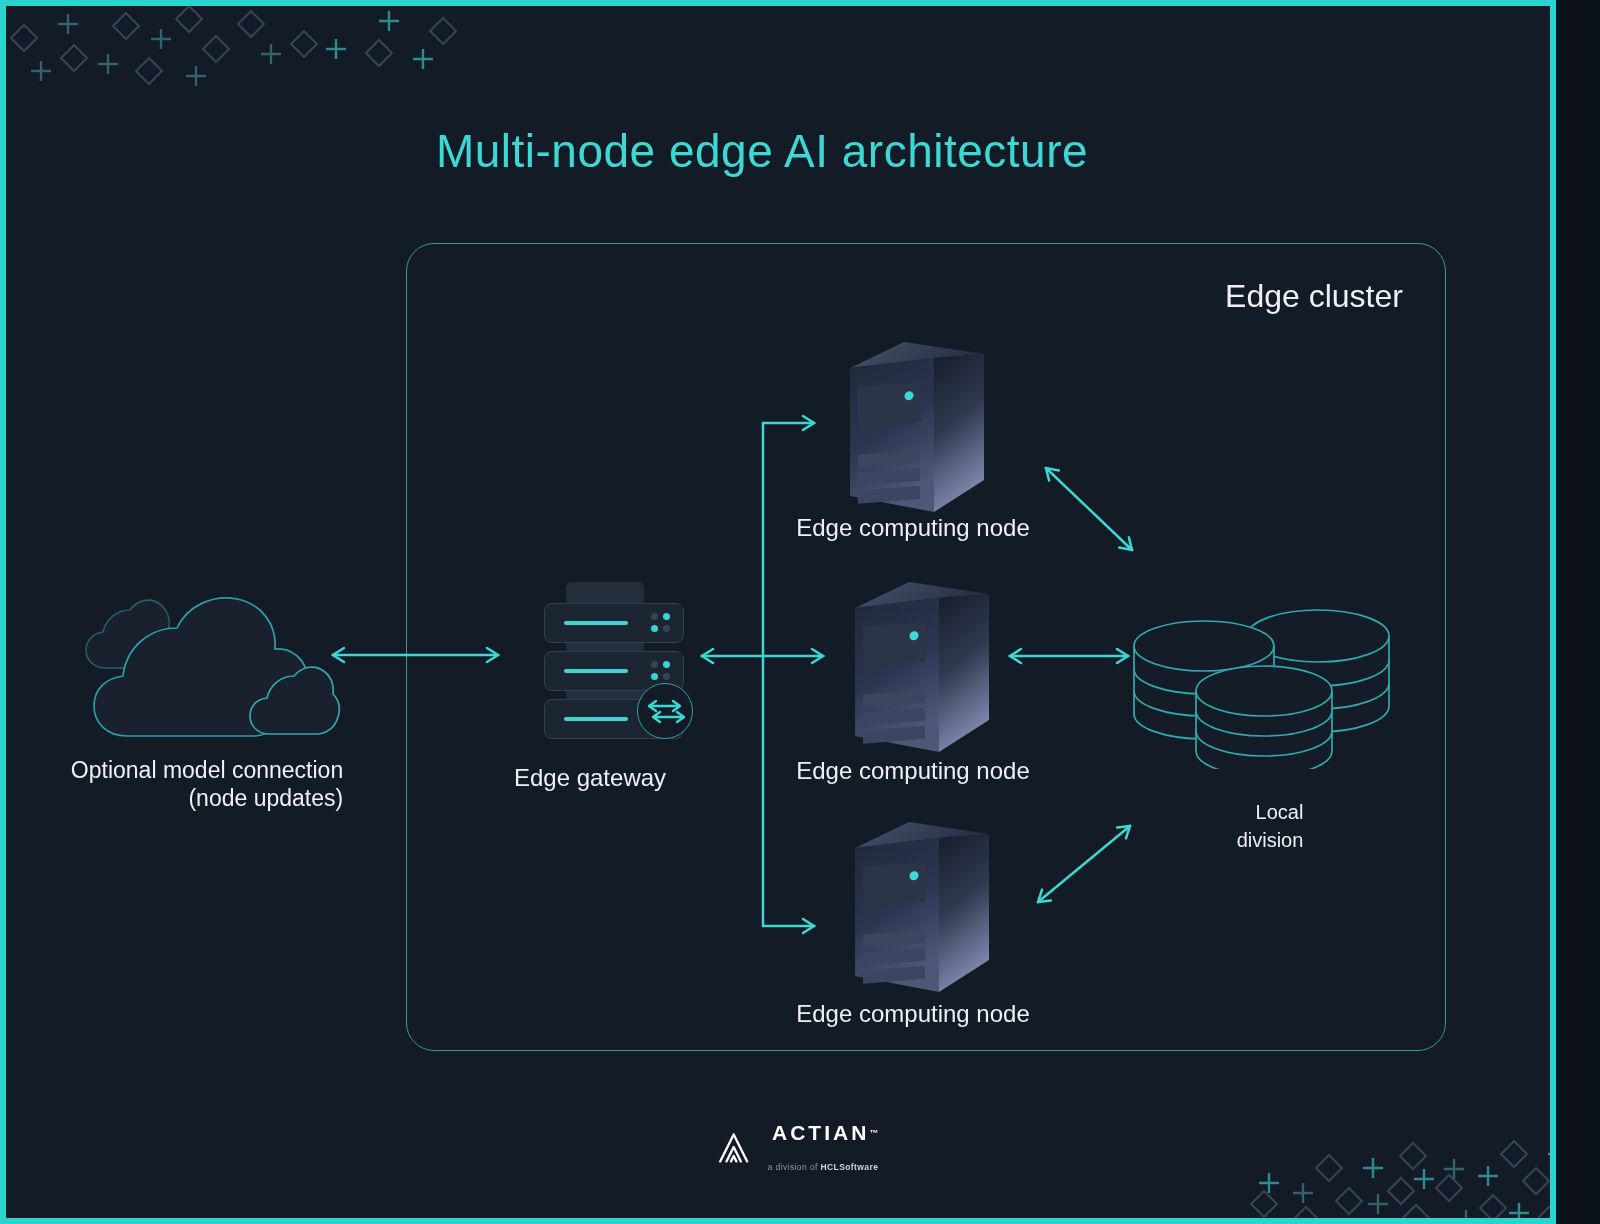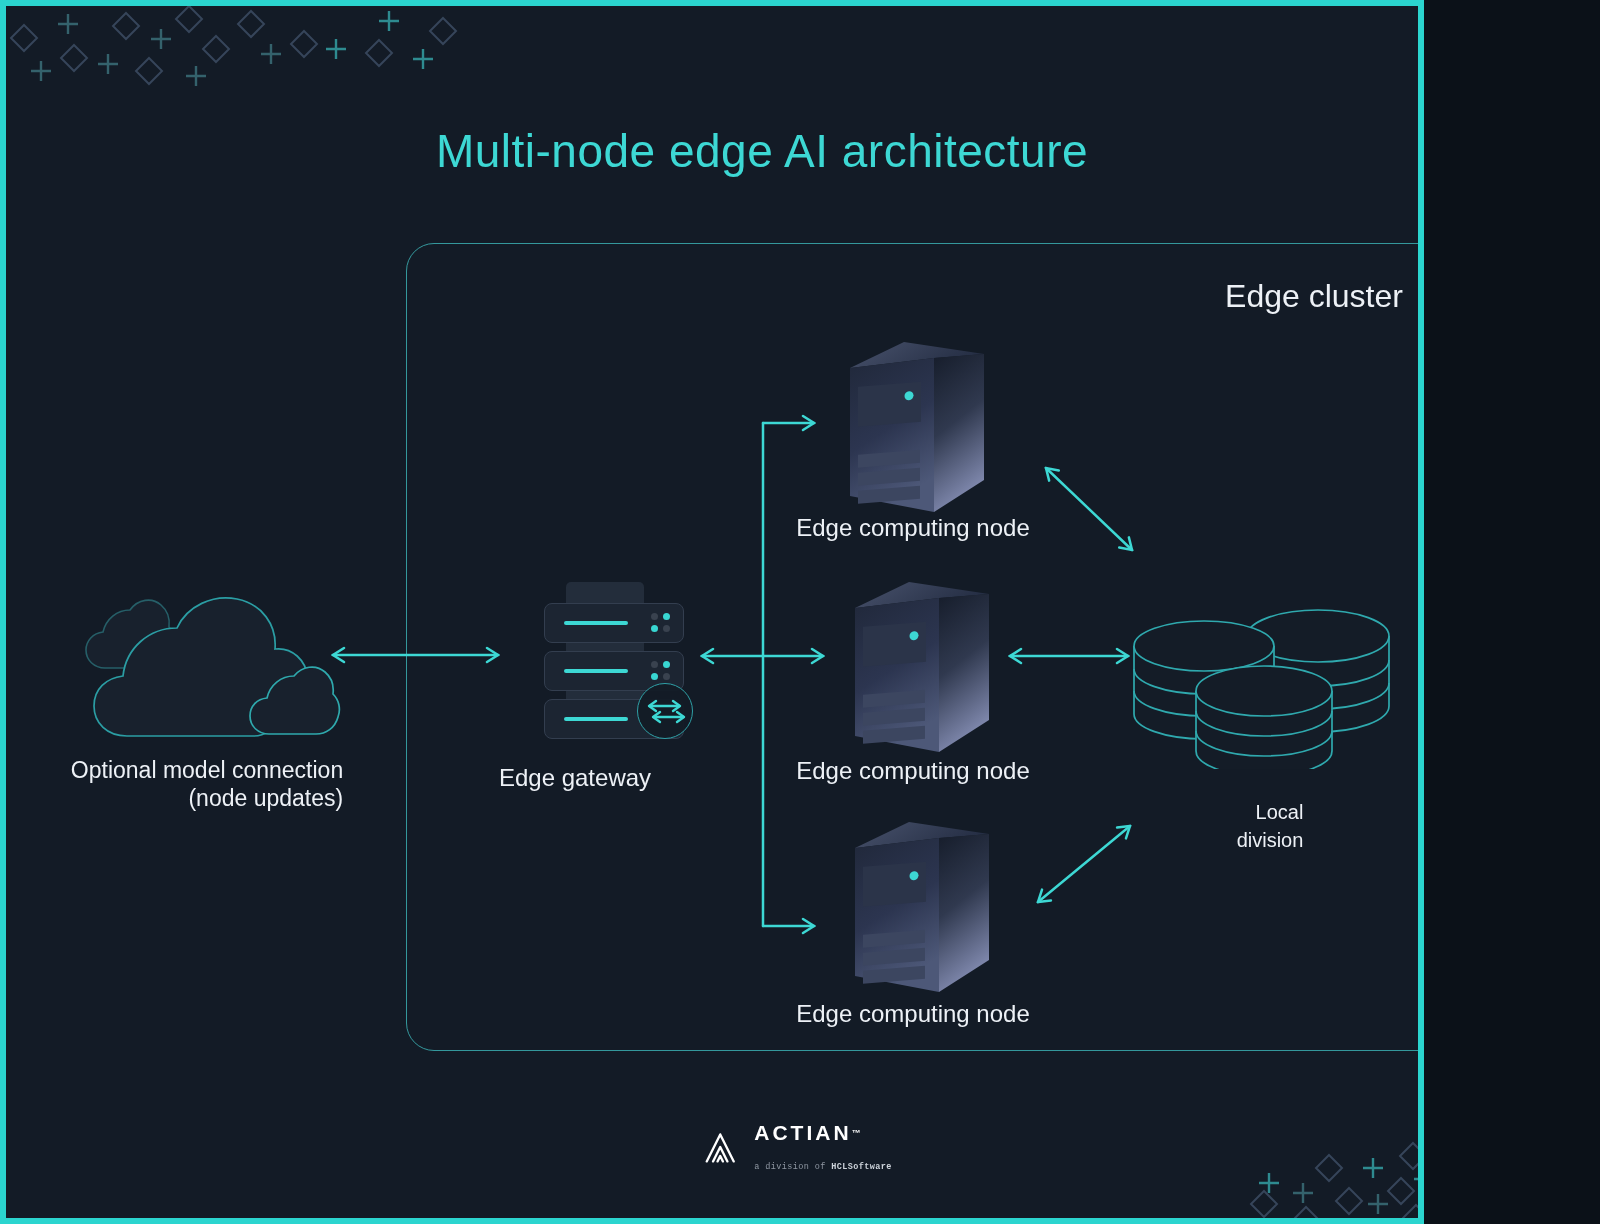--- a/index.html
+++ b/index.html
@@ -1,21 +1,21 @@
 <!DOCTYPE html>
 <html style="--bg: #131b26; --frame: #2bd5cf; --accent: #3dd8d4; --teal-dim: #2fa0a6; --text: #edf1f6; --muted: #8f97a2;"><head>
 <meta charset="utf-8">
 <style>
   :root{
     --bg:#131b26; --frame:#2bd5cf; --accent:#3dd8d4; --teal-dim:#2fa0a6;
     --text:#edf1f6; --muted:#8f97a2; --panel:#1c2532; --panel-border:#333e4f; --column:#232d3b;
   }
   *{margin:0;padding:0;box-sizing:border-box}
   body{background:#0b1118;font-family:"Liberation Sans",sans-serif;}
-  .stage{position:relative;width:1424px;height:1224px;background:var(--bg);
+  .stage{position:relative;width:1556px;height:1224px;background:var(--bg);
          border:6px solid var(--frame);overflow:hidden;padding-left:36px;}
   .abs{position:absolute;}
   .title{position:absolute;left:756px;top:118px;transform:translateX(-50%);
          color:var(--accent);font-size:46px;font-weight:400;letter-spacing:.5px;white-space:nowrap;}
   .cluster-box{position:absolute;left:400px;top:237px;width:1040px;height:808px;
                border:1.5px solid rgba(61,184,186,.8);border-radius:28px;}
   .label{position:absolute;color:var(--text);font-size:23px;text-align:right;
          transform:translateX(-50%);white-space:nowrap;line-height:28px;}
   .cluster-label{position:absolute;left:1308px;top:272px;transform:translateX(-50%);
                  color:var(--text);font-size:32px;white-space:nowrap;}
@@ -24,24 +24,24 @@
   .gw-column{position:absolute;left:32px;top:4px;width:78px;height:154px;background:var(--column);border-radius:5px;}
   .slab{position:absolute;left:10px;width:140px;height:40px;background:var(--panel);
         border:1px solid var(--panel-border);border-radius:8px;}
   .slab .tline{position:absolute;left:19px;top:17px;width:64px;height:3.5px;background:var(--accent);border-radius:2px;}
   .dots{position:absolute;right:13px;top:9px;display:grid;grid-template-columns:7px 7px;gap:5px 5px;}
   .dot{width:7px;height:7px;border-radius:50%;}
   .dot.g{background:#39424f}.dot.t{background:#38d6d2}
   .badge{position:absolute;left:103px;top:105px;width:56px;height:56px;border-radius:50%;
          border:1.5px solid var(--teal-dim);background:rgba(19,27,38,.95);}
   .footer{position:absolute;left:791px;top:1116px;transform:translateX(-50%);
-          display:flex;align-items:center;gap:16px;}
+          display:flex;align-items:center;gap:16px;text-align:right;}
   .brand-row{color:#ffffff;font-size:21px;font-weight:bold;letter-spacing:3px;line-height:22px;}
   .tm{font-size:9px;vertical-align:top;letter-spacing:0;}
-  .tagline{font-size:8.5px;color:var(--muted);letter-spacing:.4px;margin-top:18px;font-family:Liberation Mono, monospace;}
+  .tagline{font-size:8.5px;color:var(--muted);letter-spacing:.4px;margin-top:18px;}
   .tagline b{color:#cdd3da;}
   svg{display:block;}
 </style>
 </head>
 <body>
 
 <div class="stage">
 
   <svg width="0" height="0" style="position:absolute" aria-hidden="true">
     <defs>
@@ -184,21 +184,21 @@
           <path d="M12,22 H41"></path>
             <path d="M18,17 L11,22 L18,27"></path>
             <path d="M35,17 L42,22 L35,27"></path>
           <path d="M16,33 H45"></path>
             <path d="M22,28 L15,33 L22,38"></path>
             <path d="M39,28 L46,33 L39,38"></path>
         </g>
       </svg>
     </div>
   </div>
-  <div class="label" style="left:569px;top:758px;font-size:24px;">Edge gateway</div>
+  <div class="label" style="left:584px;top:758px;font-size:24px;">Edge gateway</div>
 
   <svg class="abs" style="left:836px;top:328px" width="150" height="190">
       <use href="#tower"></use>
     </svg>
   <div class="label" style="left:907px;top:508px;font-size:24px;">Edge computing node</div>
 
   <svg class="abs" style="left:841px;top:568px" width="150" height="190">
       <use href="#tower"></use>
     </svg>
   <div class="label" style="left:907px;top:751px;font-size:24px;">Edge computing node</div>

